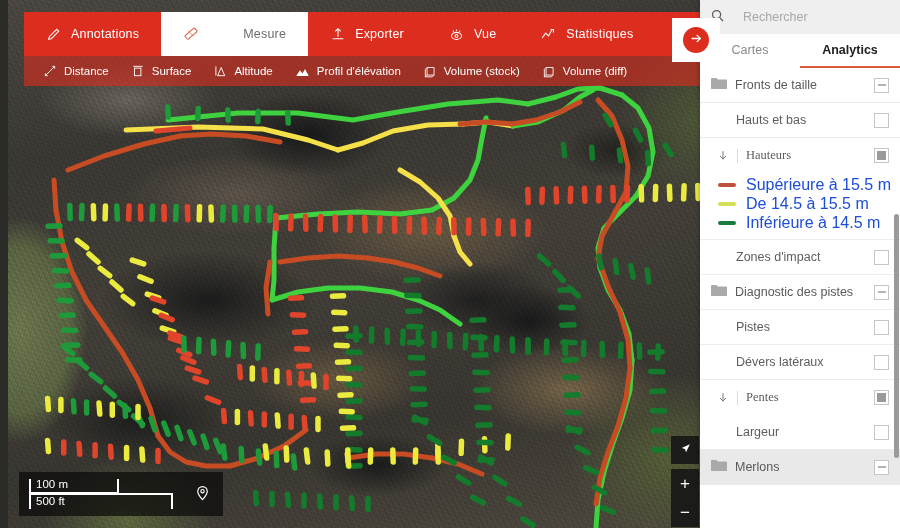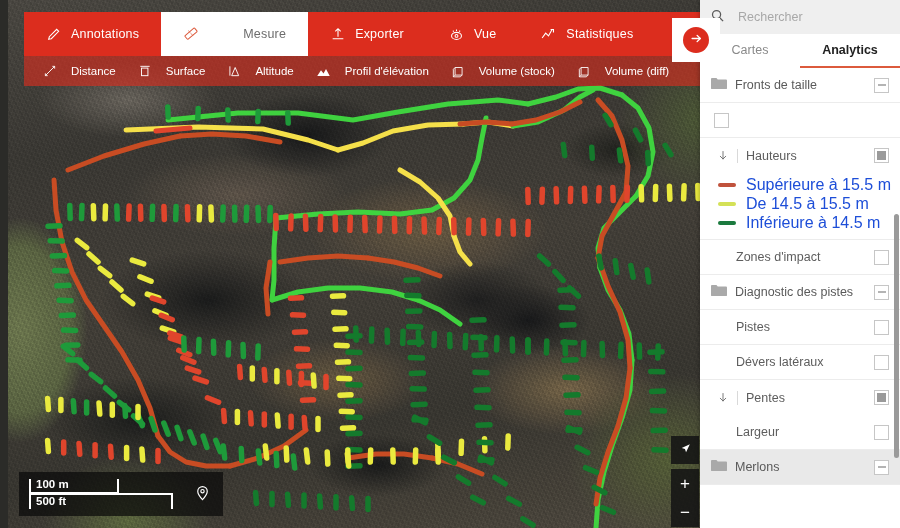--- a/index.html
+++ b/index.html
@@ -75,21 +75,21 @@
   .tool-tab .ti svg { display: block; }
 
   #tool-sub {
     display: flex; align-items: center;
     height: 30px;
     margin: 0 12px 0 16px;
     background: rgba(220,45,30,0.62);
     padding-left: 8px;
   }
   .sub-item {
-    display: flex; align-items: center; gap: 14px;
+    display: flex; align-items: center; gap: 7px;
     padding: 0 11px;
     color: #fff; font-size: 11.5px; white-space: nowrap; cursor: pointer;
   }
   .sub-item .ti svg { display:block; }
 
   
   #collapse-btn {
     position: absolute; left: 672px; top: 18px; z-index: 40;
     width: 48px; height: 44px; background: #ffffff;
     display: flex; align-items: center; justify-content: center;
@@ -119,34 +119,34 @@
   #scalebar {
     position: absolute; left: 11px; top: 472px;
     width: 204px; height: 44px;
     background: rgba(10,10,10,0.72);
     z-index: 15;
     display: flex; align-items: center;
   }
   #scale-graphic { position: relative; width: 160px; height: 34px; margin-left: 10px; }
   #scale-graphic .vline { position: absolute; width: 2px; background: #fff; }
   #scale-graphic .hline { position: absolute; height: 2px; background: #fff; }
-  .scale-label { position: absolute; color: #fff; font-size: 11.5px; font-weight: bold; left: 7px; }
+  .scale-label { position: absolute; color: #fff; font-size: 11.5px; font-weight: normal; left: 7px; }
   #pin-btn { margin-left: 4px; cursor: pointer; display:flex; align-items:center; }
 
   
   #panel {
     position: absolute; right: 0; top: 0; width: 200px; height: 528px;
     background: #ffffff; z-index: 30;
     display: flex; flex-direction: column;
     font-size: 12px;
     box-shadow: -1px 0 4px rgba(0,0,0,0.25);
   }
   #search-bar {
     height: 34px; background: #efefef; display: flex; align-items: center;
-    padding: 0 10px; gap: 13px; flex: 0 0 auto;
+    padding: 0 10px; gap: 18px; flex: 0 0 auto;
   }
   #search-input {
     border: none; outline: none; background: transparent;
     font-family: "Liberation Sans", sans-serif; font-size: 12.5px;
     color: #555; width: 100%;
   }
   #search-input::placeholder { color: #a8a8a8; }
 
   #panel-tabs { display: flex; height: 34px; flex: 0 0 auto; background:#fff;text-align:right; }
   .ptab {
@@ -162,21 +162,21 @@
     display: flex; align-items: center;
     height: 35px; padding: 0 11px 0 14px;
     border-bottom: 1px solid #ececec;
     cursor: pointer;
   }
   .row.group { padding-left: 11px; }
   .row.group.hover { background: #e9e9e9; }
   .row .label { flex: 1 1 auto; color: #5d5d5d; font-size: 12.5px; white-space: nowrap; overflow: hidden; }
   .row.group .label { color: #5a5a5a; padding-left: 8px; }
   .row.child .label { padding-left: 22px; }
-  .row.layer .label { padding-left: 8px; }
+  .row.layer .label { padding-left: 8px; font-family: Liberation Serif, serif; }
 
   .cbox {
     width: 15px; height: 15px; border: 1px solid #c6c6c6; background: #fff;
     flex: 0 0 auto; display:flex; align-items:center; justify-content:center;
   }
   .cbox.dash::after { content:""; width: 8px; height: 2px; background: #b4b4b4; display:block; }
   .cbox.filled { background: #fff; }
   .cbox.filled::after { content:""; width: 9px; height: 9px; background: #9a9a9a; display:block; }
 
   .legend-row {
@@ -703,20 +703,21 @@
         <span>
           <svg width="16" height="13" viewBox="0 0 20 16" fill="#a9a9a9">
             <path d="M0 2.2A1.2 1.2 0 011.2 1h5.6l1.6 1.9H18.8A1.2 1.2 0 0120 4.1v9.7A1.2 1.2 0 0118.8 15H1.2A1.2 1.2 0 010 13.8z"></path>
           </svg>
         </span>
         <span class="label">Fronts de taille</span>
         <span class="cbox dash"></span>
       </div>
 
       <div class="row child">
+        <span class="label">Hauts et bas</span>
         <span class="cbox"></span>
       </div>
 
       <div class="row layer" style="border-bottom:none;">
         <span class="arrow-cell">
           <svg width="12" height="13" viewBox="0 0 24 24" fill="none" stroke="#6b6b6b" stroke-width="1.8" stroke-linecap="round" stroke-linejoin="round">
             <path d="M12 4v15"></path>
               <path d="M6.5 13.5L12 19l5.5-5.5"></path>
           </svg>
         </span>

